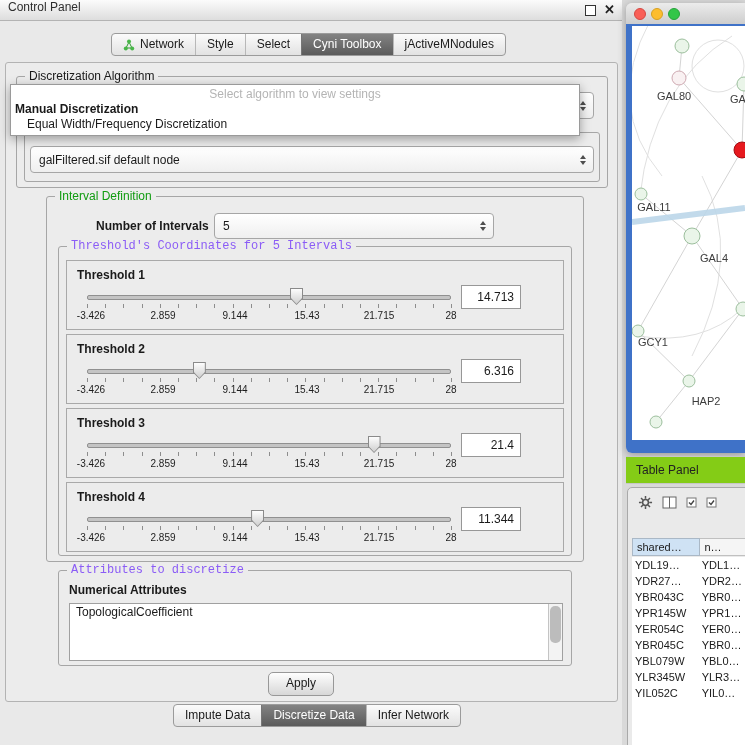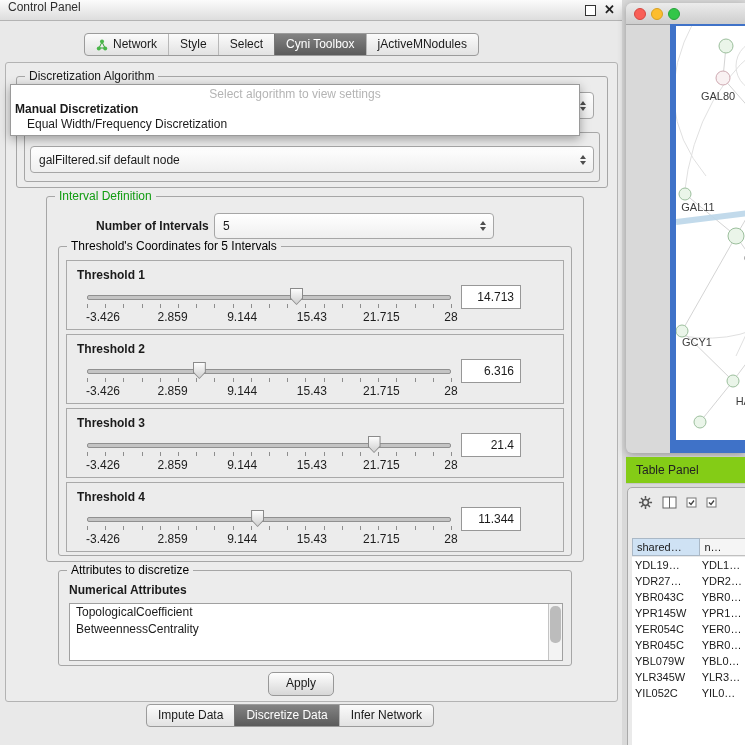--- a/index.html
+++ b/index.html
@@ -7,50 +7,50 @@
           font-family:"Liberation Sans",sans-serif;font-size:12px;color:#1a1a1a;}
   
   .cp-bg{position:absolute;left:0;top:0;width:622px;height:745px;background:#e9e9e9;}
   .titlebar{position:absolute;left:0;top:0;width:622px;height:20px;
             background:linear-gradient(#fbfbfb,#dddddd);border-bottom:1px solid #b3b3b3;
             display:flex;align-items:flex-start;}
   .titlebar .tb-text{margin-left:8px;color:#2e2e2e;}
   .win-btn-min{position:absolute;right:26px;top:5px;width:9px;height:9px;border:1.5px solid #333;background:#fff;}
   .win-btn-close{position:absolute;right:7px;top:2px;font-size:13px;font-weight:bold;color:#222;}
   .tabstrip{position:absolute;display:flex;height:21px;border:1px solid #9b9b9b;border-radius:4px;
-            overflow:hidden;background:linear-gradient(#fbfbfb,#e2e2e2);}
+            overflow:hidden;background:linear-gradient(#fbfbfb,#e2e2e2);margin-left:27px;}
   .tabseg{display:flex;align-items:center;gap:5px;padding:0 11px;height:21px;line-height:21px;
           border-left:1px solid #b8b8b8;white-space:nowrap;}
   .tabseg:first-child{border-left:none;}
   .tabseg.selected{background:linear-gradient(#838383,#5b5b5b);color:#fff;border-left-color:#767676;}
   .panel-body{position:absolute;left:5px;top:62px;width:611px;height:638px;border:1px solid #b3b3b3;
               background:#ececec;border-radius:3px;}
   .groupbox{position:absolute;border:1px solid #a6a6a6;border-radius:3px;}
   .gb-title{position:absolute;top:-8px;left:8px;background:#ececec;padding:0 4px;line-height:14px;}
   .green-title{color:#109c10;}
-  .blue-title{color:#000000;}
+  .blue-title{color:#8b5cf6;font-family:Liberation Mono, monospace;}
   .combo{position:absolute;background:linear-gradient(#ffffff,#efefef);border:1px solid #a6a6a6;
          border-radius:4px;display:flex;align-items:center;}
   .combo .combo-text{margin-left:8px;white-space:nowrap;overflow:hidden;}
   .arrows{position:absolute;right:7px;top:50%;transform:translateY(-50%);display:flex;flex-direction:column;gap:2px;}
   .arr-up{width:0;height:0;border-left:3.5px solid transparent;border-right:3.5px solid transparent;border-bottom:4px solid #4e4e4e;}
   .arr-down{width:0;height:0;border-left:3.5px solid transparent;border-right:3.5px solid transparent;border-top:4px solid #4e4e4e;}
   .bold-label{position:absolute;font-weight:bold;}
   
   .threshold-panel{position:absolute;left:66px;width:496px;height:68px;border:1px solid #a9a9a9;background:#ececec;}
   .th-label{position:absolute;left:10px;top:7px;font-weight:bold;}
   .slider{position:absolute;left:20px;top:26px;width:364px;height:38px;}
   .track{position:absolute;left:0;right:0;top:8px;height:3px;background:#c4c4c4;border:1px solid #909090;border-radius:2px;}
   .thumb{position:absolute;top:1px;width:13px;height:17px;margin-left:-7px;background:#8a8a8a;
          clip-path:polygon(0 0,100% 0,100% 60%,50% 100%,0 60%);}
   .thumb i{position:absolute;left:1px;top:1px;right:1px;bottom:1px;display:block;
            background:linear-gradient(#fdfdfd,#cfcfcf);clip-path:polygon(0 0,100% 0,100% 60%,50% 100%,0 60%);}
   .tickmarks{position:absolute;left:0;right:0;top:17px;height:5px;}
   .tickmarks i{position:absolute;top:0;width:1px;height:4px;background:#8d8d8d;}
-  .ticklabels{position:absolute;left:16px;right:0;top:23px;height:11px;font-size:12px;color:#1d1d1d;}
+  .ticklabels{position:absolute;left:4px;right:0;top:23px;height:11px;font-size:10px;color:#1d1d1d;}
   .ticklabels span{position:absolute;transform:translateX(-50%);white-space:nowrap;}
   .value-box{position:absolute;left:394px;top:24px;width:52px;height:22px;background:#fff;border:1px solid #979797;
              text-align:right;line-height:22px;padding-right:6px;}
   
   .listbox{position:absolute;background:#fff;border:1px solid #a0a0a0;overflow:hidden;}
   .list-item{padding-left:6px;line-height:17px;white-space:nowrap;}
   .scrollbar-v{position:absolute;right:0;top:0;bottom:0;width:13px;background:#f3f3f3;border-left:1px solid #c4c4c4;}
   .sb-thumb{position:absolute;left:1px;right:1px;top:2px;height:66%;background:#bcbcbc;border-radius:5px;}
   .apply-btn{position:absolute;left:268px;top:672px;width:64px;height:22px;border:1px solid #989898;border-radius:5px;
              background:linear-gradient(#fefefe,#d7d7d7);text-align:center;line-height:21px;}
@@ -62,21 +62,21 @@
   .popup-opt2{position:absolute;left:16px;top:32px;}
   
   .net-window{position:absolute;left:626px;top:3px;width:119px;height:450px;border-radius:6px 0 0 6px;overflow:hidden;
               box-shadow:0 2px 8px rgba(0,0,0,.3);}
   .net-titlebar{position:absolute;left:0;top:0;right:0;height:21px;background:linear-gradient(#ececec,#cdcdcd);
                 border-bottom:1px solid #a2a2a2;}
   .light{position:absolute;top:5px;width:12px;height:12px;border-radius:50%;}
   .light.red{left:8px;background:#f95f57;border:1px solid #d44842;box-sizing:border-box;}
   .light.yellow{left:25px;background:#fdbd2e;border:1px solid #d6a023;box-sizing:border-box;}
   .light.green{left:42px;background:#32c648;border:1px solid #27a33b;box-sizing:border-box;}
-  .net-content{position:absolute;left:0;top:21px;right:0;bottom:0;background:#3f72c8;margin-left:44px;}
+  .net-content{position:absolute;left:0;top:21px;right:0;bottom:0;background:#3f72c8;}
   .net-canvas{position:absolute;left:6px;top:2px;right:0;bottom:13px;background:#fff;overflow:hidden;}
   .net-edge{stroke:#d4d4d4;stroke-width:1;fill:none;}
   .net-arc{stroke:#e0e0e0;stroke-width:1;fill:none;}
   .net-edge-highlight{stroke:#bcd7e9;stroke-width:6;opacity:.9;}
   .net-node.green{fill:#eaf5e9;stroke:#9cbf9d;}
   .net-node.pink{fill:#f9f1f2;stroke:#cfaab2;}
   .net-node.red{fill:#e6191e;stroke:#a30d12;}
   .net-label{font-size:11px;fill:#3c3c3c;text-anchor:middle;font-family:"Liberation Sans",sans-serif;}
   
   .table-panel-bar{position:absolute;left:626px;top:456px;width:119px;height:26px;background:#84cc16;
@@ -345,21 +345,20 @@
     </div>
     <div class="value-box">11.344</div>
   </div>
 
   <div class="groupbox" style="left:58px;top:570px;width:512px;height:94px;">
     <span class="gb-title blue-title">Attributes to discretize</span>
     <span class="bold-label" style="left:10px;top:12px;">Numerical Attributes</span>
     <div class="listbox" style="left:10px;top:32px;width:492px;height:56px;">
       <div>
           <div class="list-item">TopologicalCoefficient</div>
-          <div class="list-item">BetweennessCentrality</div>
         </div>
       <div class="scrollbar-v">
           <div class="sb-thumb"></div>
         </div>
     </div>
   </div>
 
   <div class="apply-btn">Apply</div>
 
   <div class="tabstrip" style="left:146px;top:704px;">

